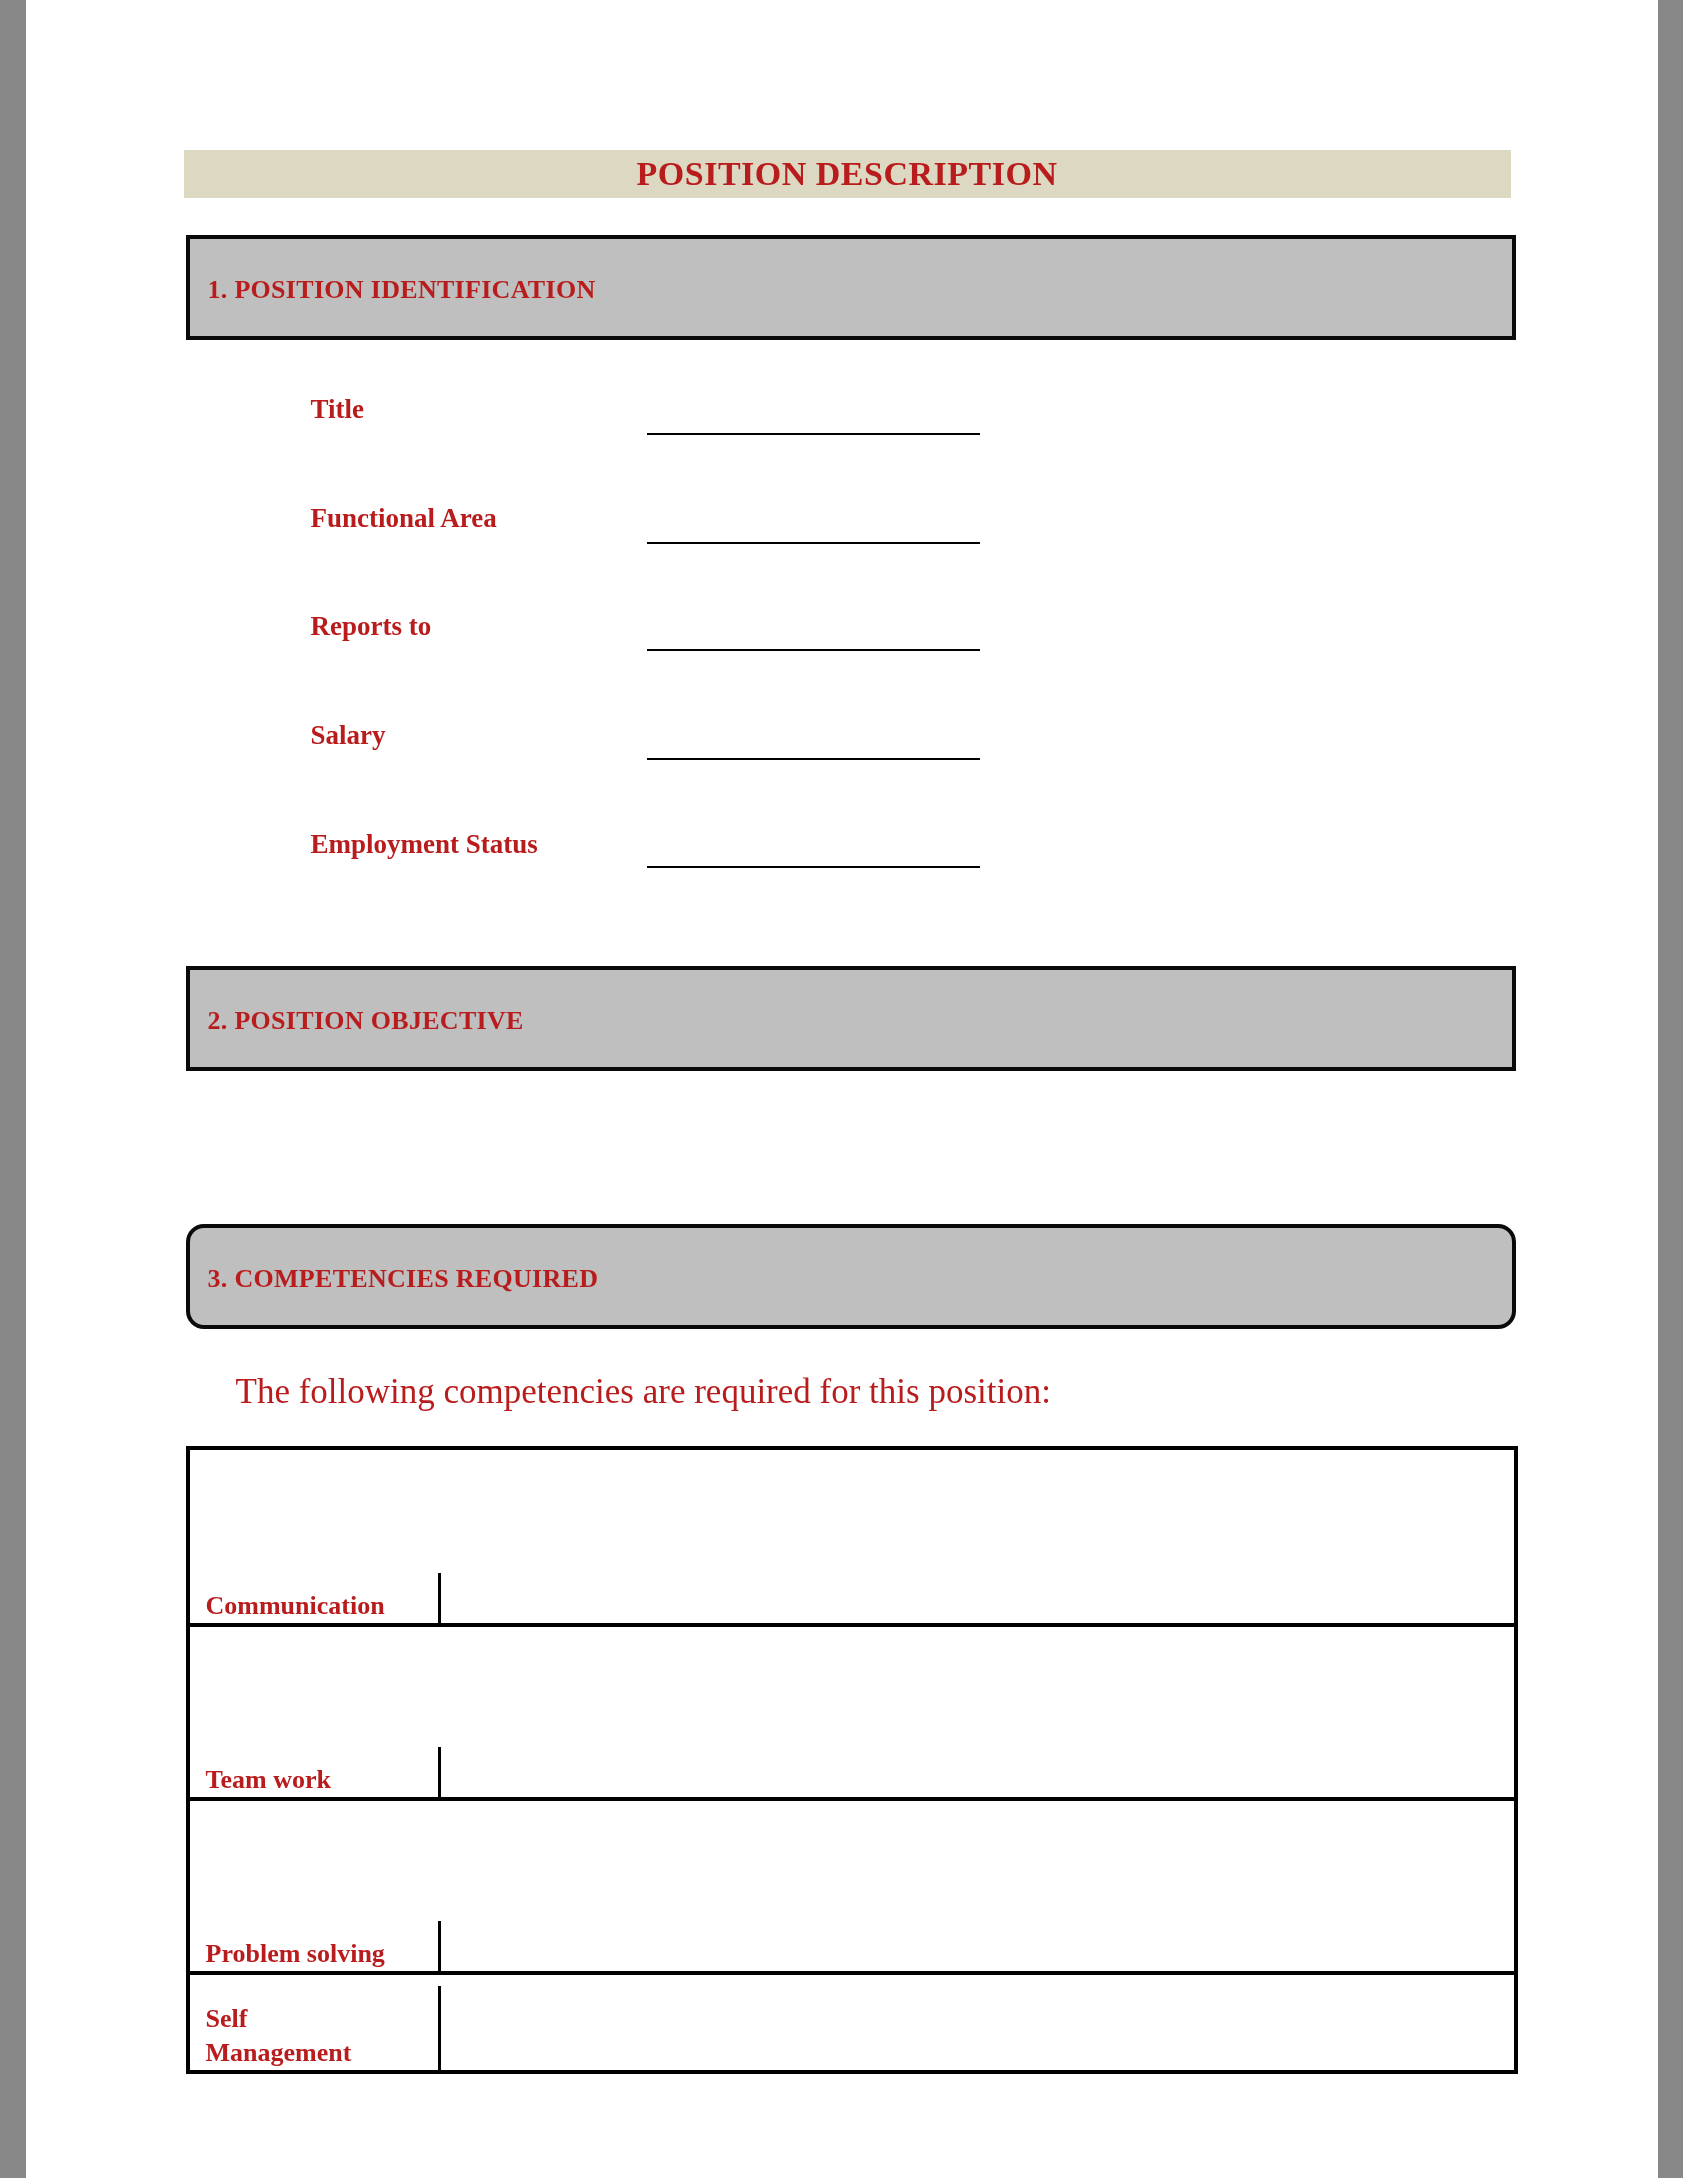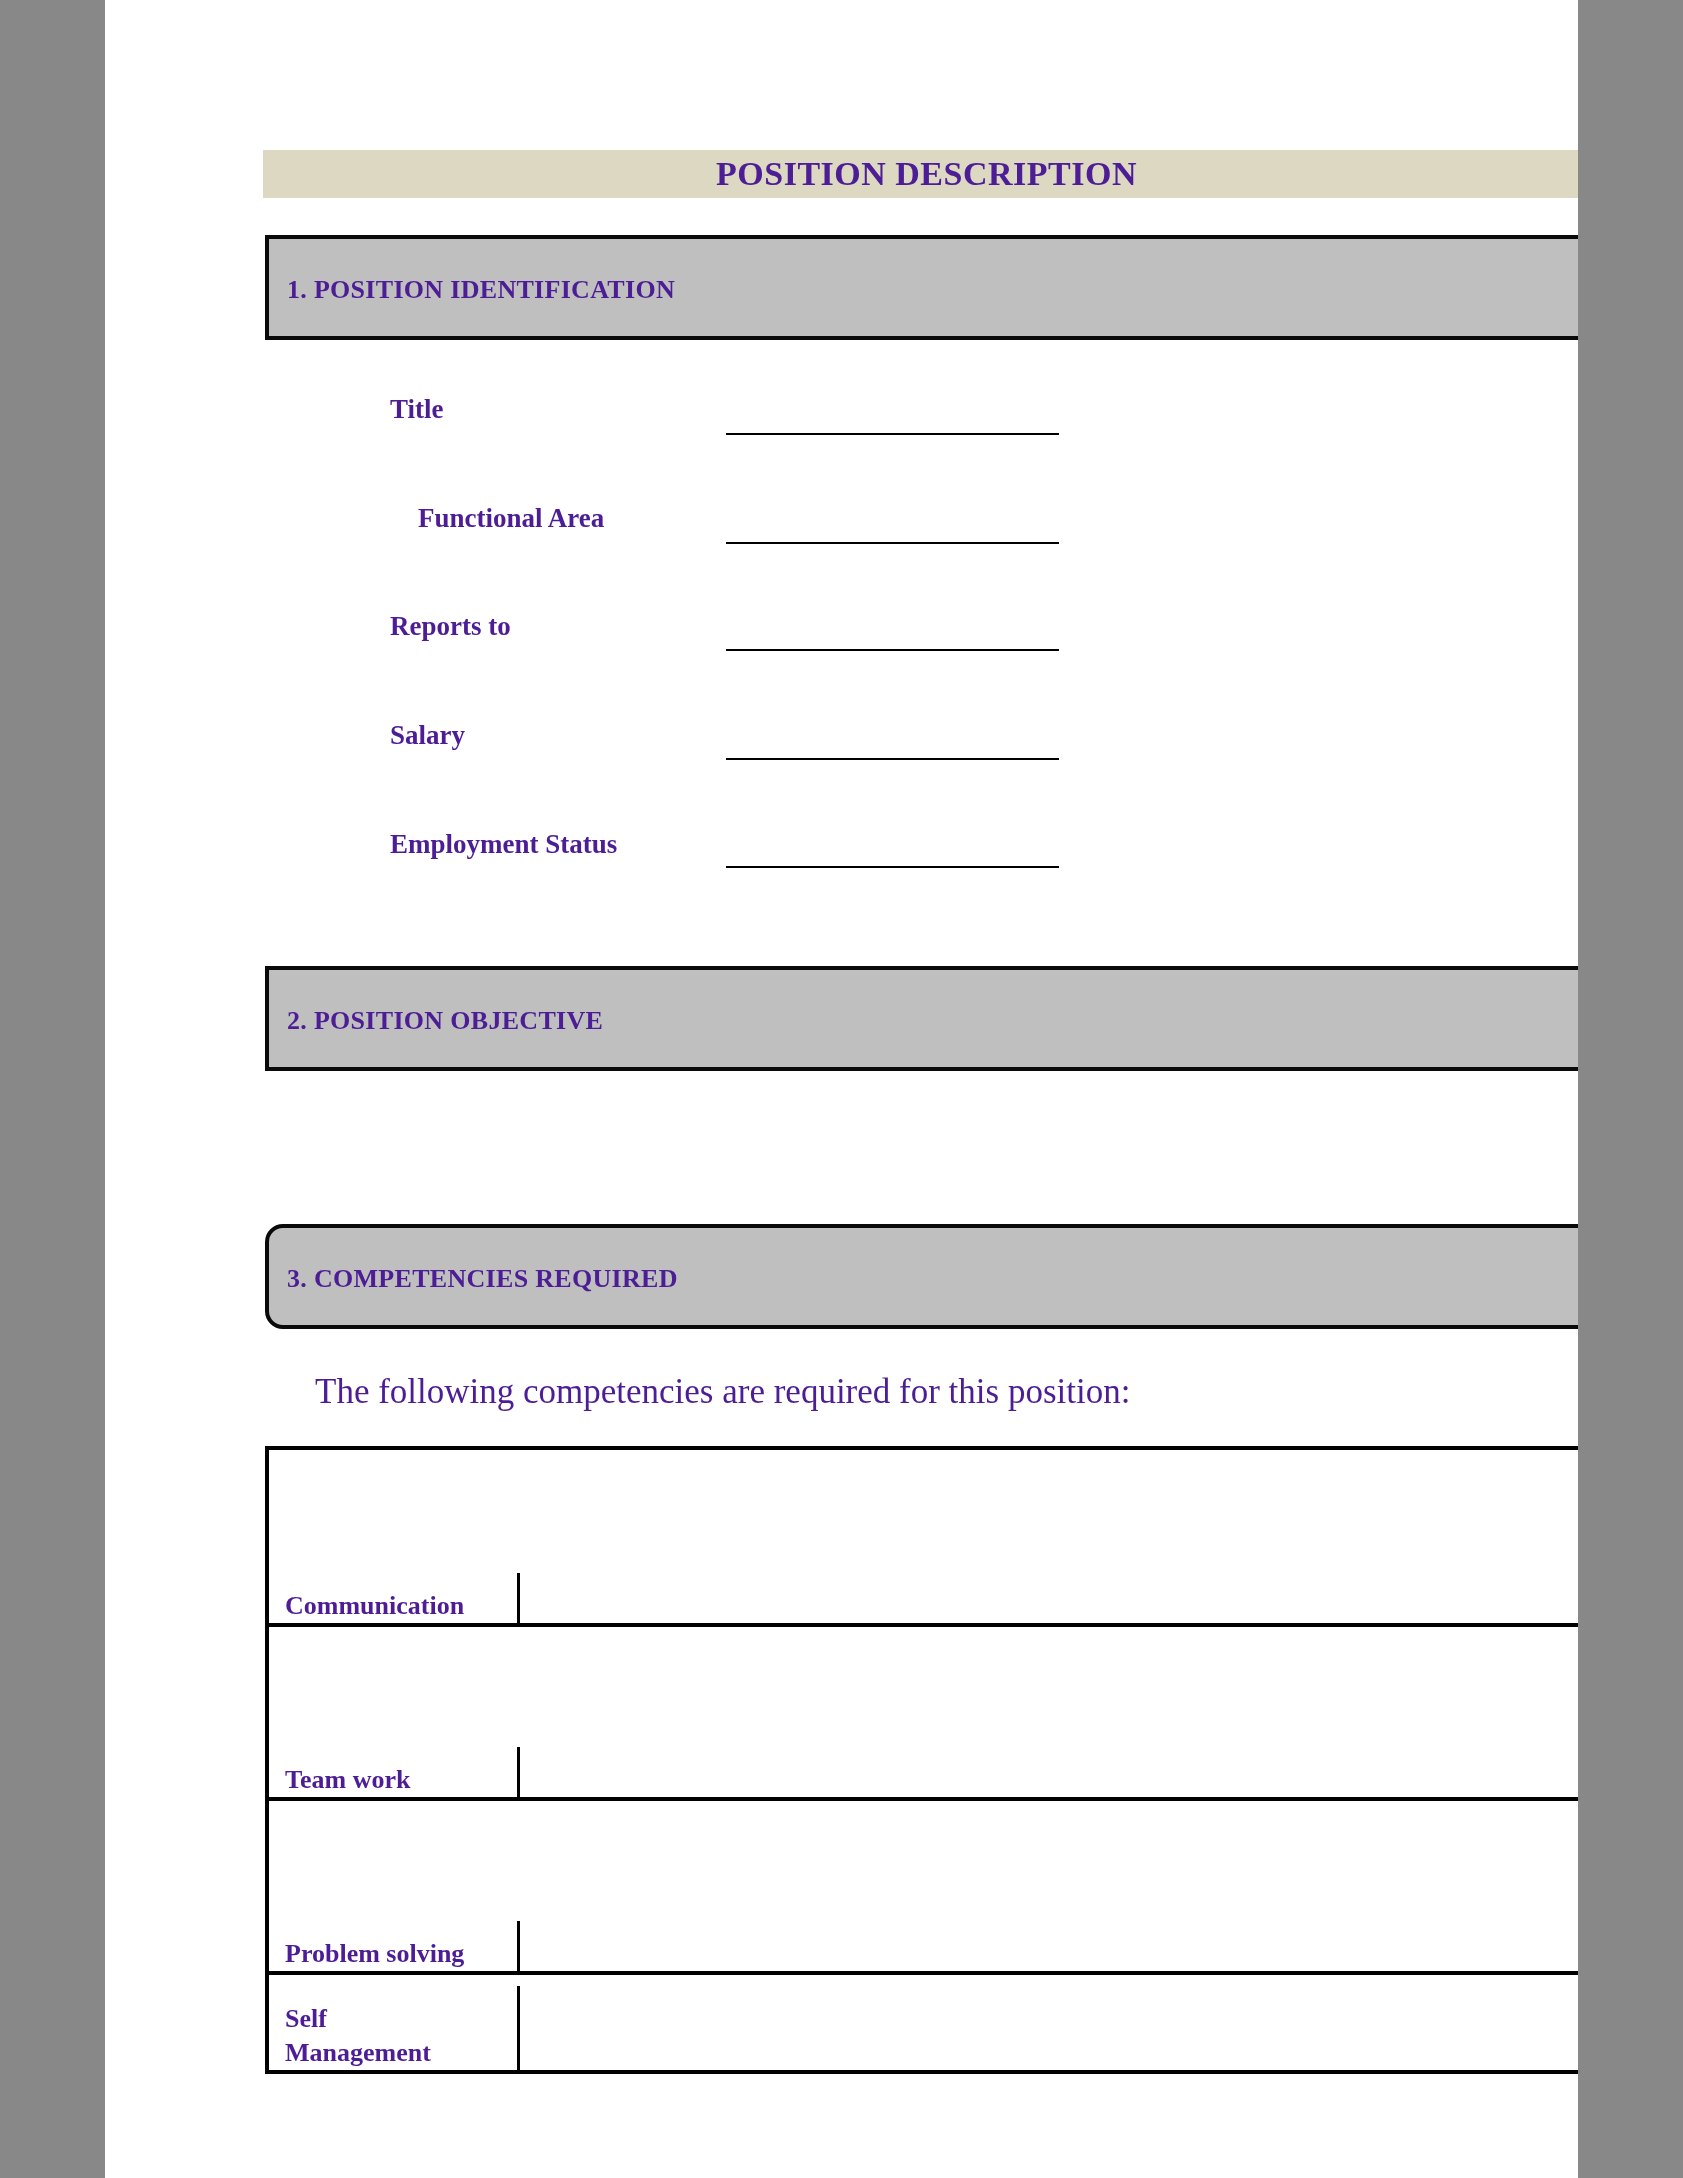--- a/index.html
+++ b/index.html
@@ -1,23 +1,23 @@
 <!DOCTYPE html>
 <html><head>
 <meta charset="utf-8">
 <style>
   * { margin: 0; padding: 0; box-sizing: border-box; }
   html, body { background: #888; }
   .page {
     position: relative;
-    width: 1473px;
+    width: 1632px;
     height: 2178px;
     background: #ffffff;
     font-family: "Liberation Serif", serif;
-    color: #4c1d95;
+    color: #b91c1c;
     margin: 0 auto;
     overflow: hidden;
   }
   .title-bar {
     position: absolute;
     left: 158px; top: 150px;
     width: 1327px; height: 48px;
     background: #dcd8c2;
     display: flex; align-items: center; justify-content: center;
     font-weight: bold; font-size: 34px;
@@ -39,21 +39,21 @@
     letter-spacing: 0.3px;
     margin-top: 20px;
   }
   .field-label {
     position: absolute;
     left: 285px;
     font-size: 27px; font-weight: bold;
     white-space: nowrap;
   }
   .fl-0 { top: 394px; }
-  .fl-1 { top: 503px; margin-left: 28px; }
+  .fl-1 { top: 503px; }
   .fl-2 { top: 611px; }
   .fl-3 { top: 720px; }
   .fl-4 { top: 829px; }
   .fill-line {
     position: absolute;
     left: 621px; width: 333px; height: 2px;
     background: #000;
   }
   .ln-0 { top: 433px; }
   .ln-1 { top: 542px; }

